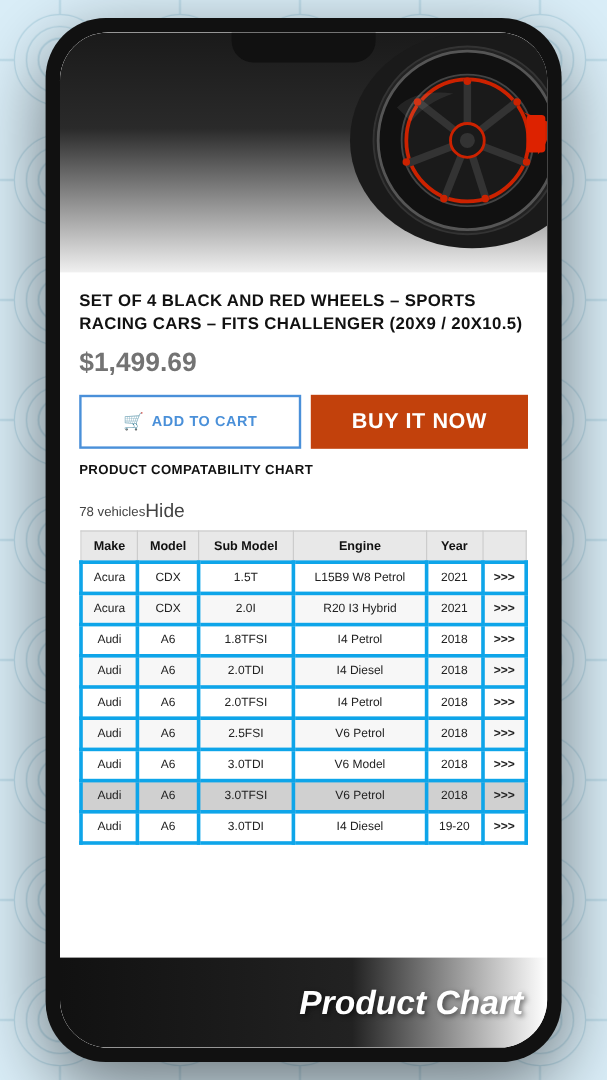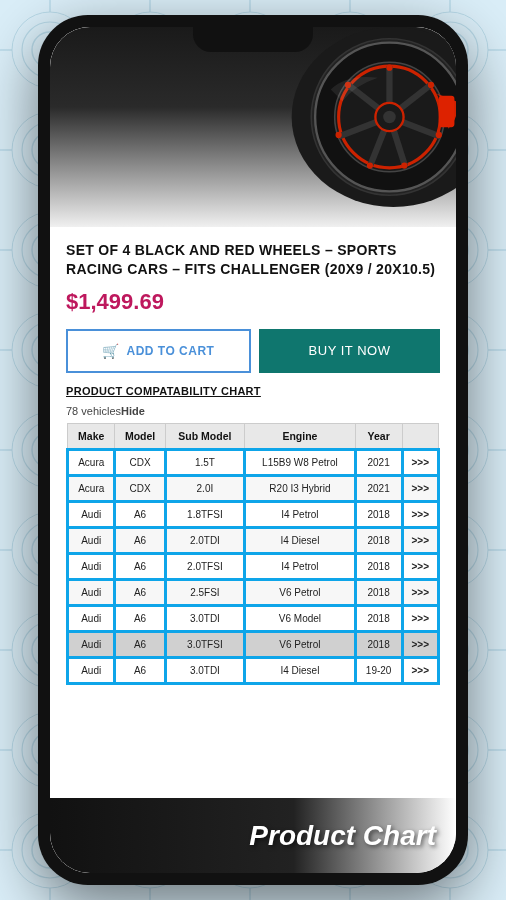--- a/index.html
+++ b/index.html
@@ -96,21 +96,21 @@
       font-weight: 900;
       color: #111;
       line-height: 1.35;
       margin-bottom: 10px;
       letter-spacing: 0.3px;
     }
 
     .product-price {
       font-size: 22px;
       font-weight: 900;
-      color: #be185d;
+      color: #737373;
       margin-bottom: 14px;
     }
 
     
     .buttons-row {
       display: flex;
       gap: 8px;
       margin-bottom: 12px;
     }
 
@@ -126,63 +126,62 @@
       display: flex;
       align-items: center;
       justify-content: center;
       gap: 6px;
       letter-spacing: 0.5px;
     }
 
     .btn-buy-now {
       flex: 1;
       border: none;
-      background: #0f766e;
+      background: #c2410c;
       color: #fff;
       padding: 12px 8px;
-      font-size: 13px;
-      font-weight: 400;
+      font-size: 18px;
+      font-weight: 700;
       cursor: pointer;
       letter-spacing: 0.5px;
     }
 
     .cart-icon {
       font-size: 14px;
     }
 
     
     .compat-section {
       padding: 0 16px;
     }
 
     .compat-title {
       font-size: 11px;
       font-weight: 900;
       color: #111;
-      margin-bottom: 8px;
+      margin-bottom: 20px;
       letter-spacing: 0.3px;
-      text-decoration: underline;
     }
 
     .compat-header {
       display: flex;
       align-items: center;
       margin-bottom: 6px;
     }
 
     .vehicles-count {
       font-size: 11px;
       color: #444;
     }
 
     .hide-btn {
-      font-size: 11px;
+      font-size: 16px;
       color: #444;
       cursor: pointer;
-      font-weight: 700;
+      font-weight: 400;
     }
 
     
     .compat-table {
       width: 100%;
       border-collapse: collapse;
       font-size: 11px;
     }
 
     .compat-table th {

